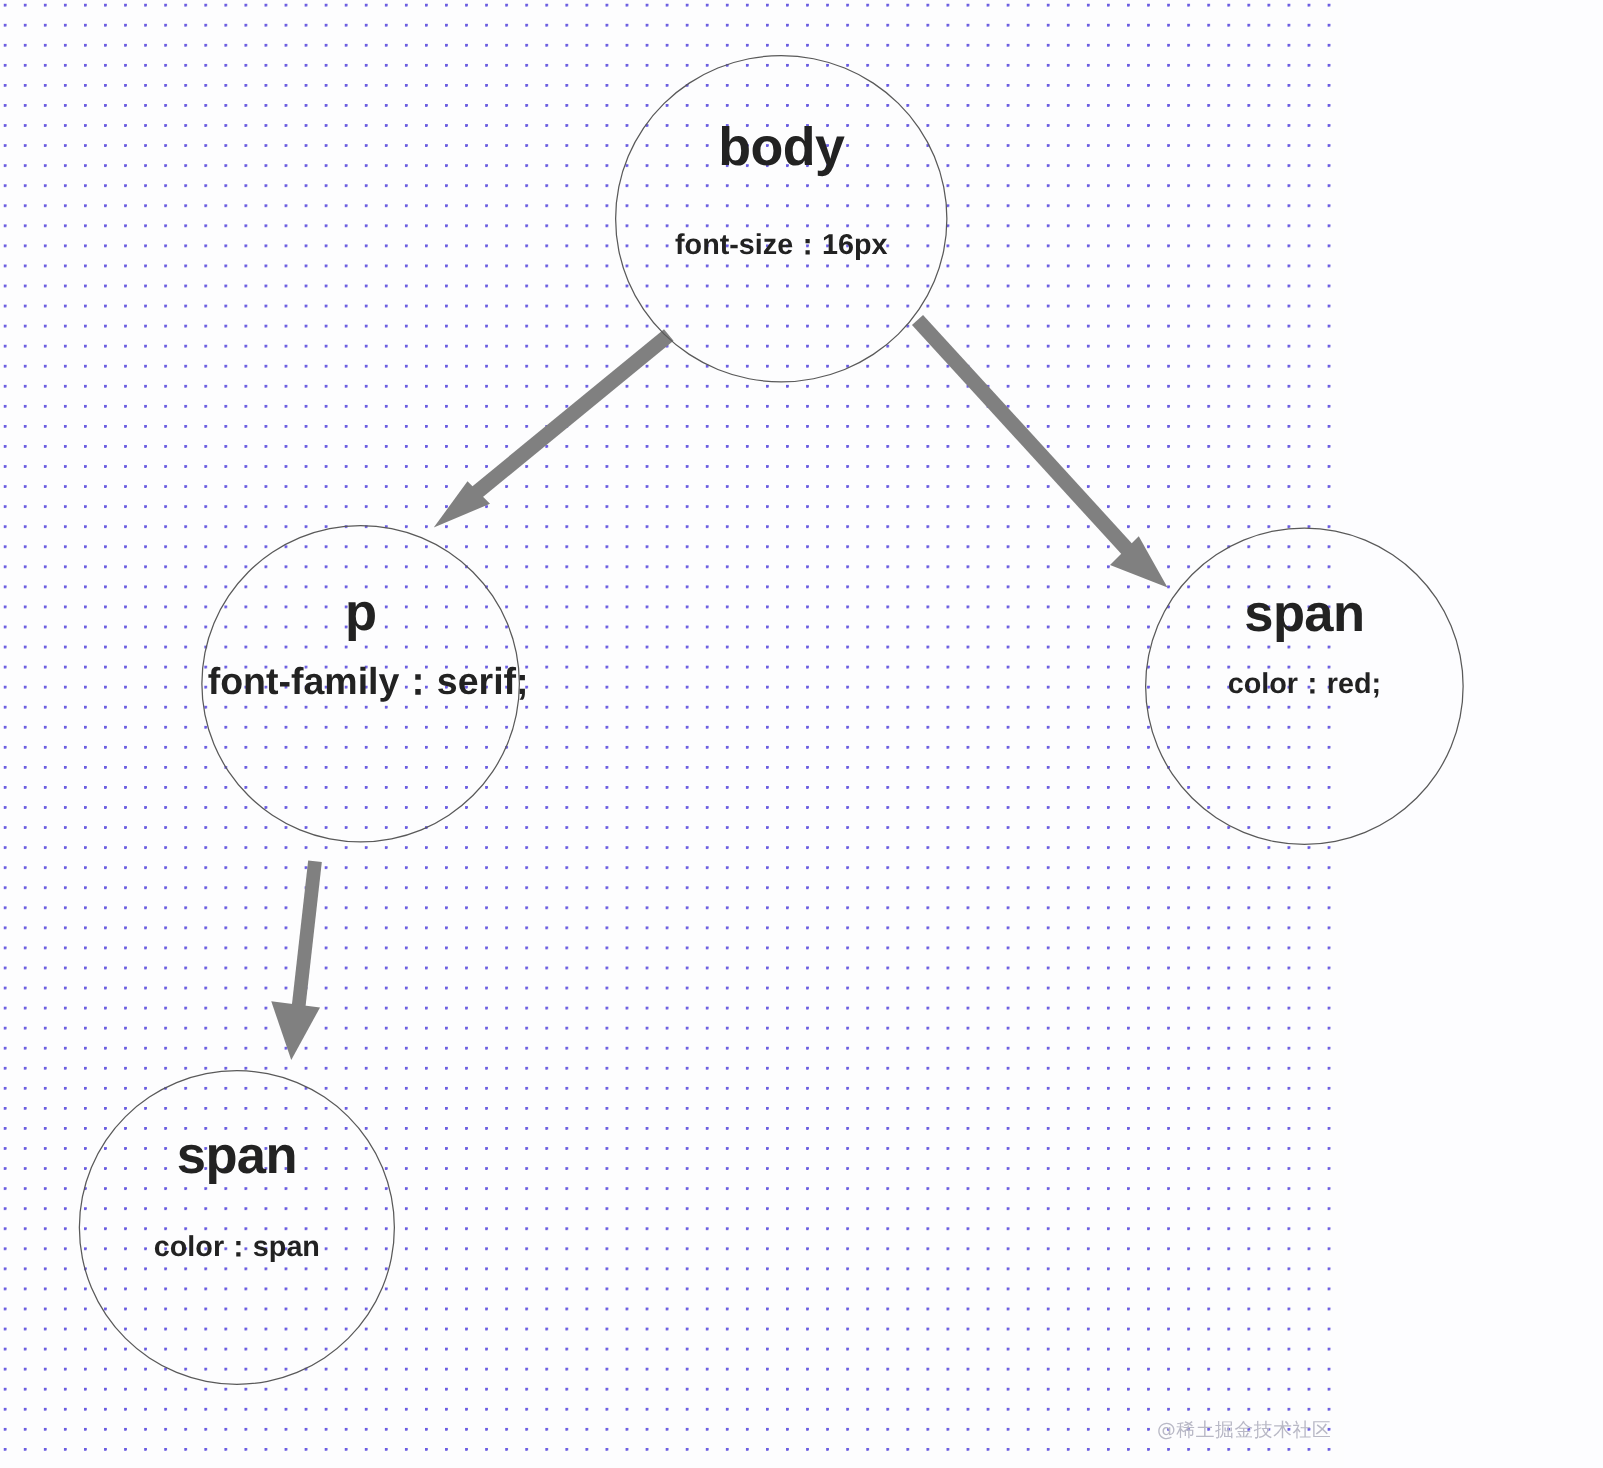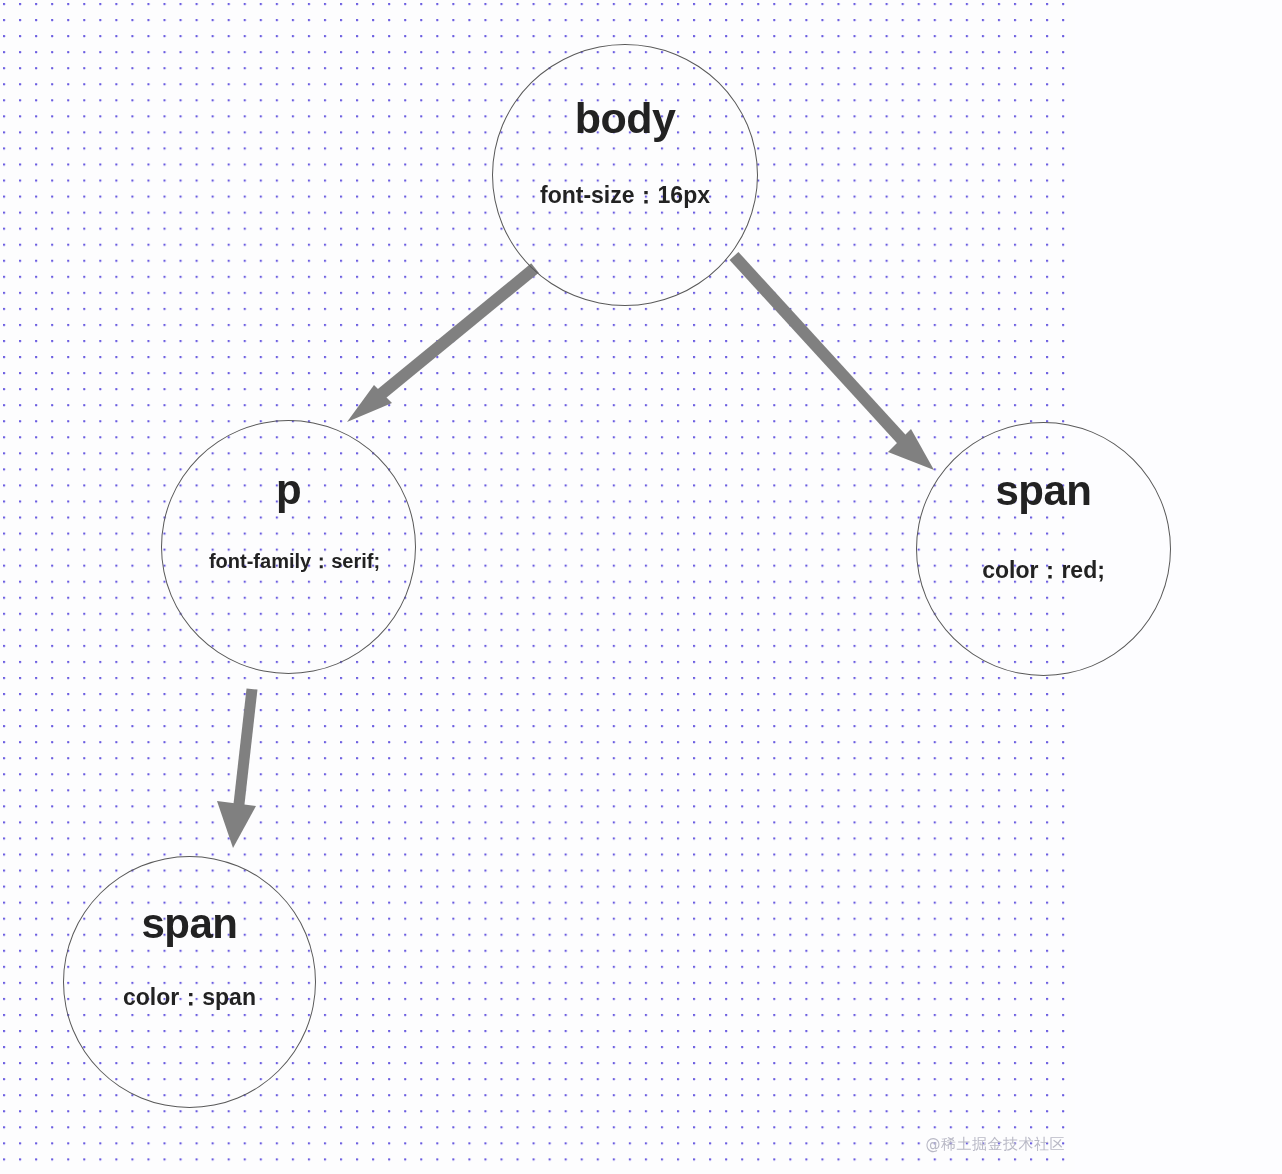--- a/index.html
+++ b/index.html
@@ -82,39 +82,39 @@
     left: 161px;
     top: 420px;
     width: 255px;
     height: 254px;
   }
   #node-p .node-title {
     font-size: 42px;
     margin-top: 45px;
   }
   #node-p .node-detail {
-    font-size: 20px;
-    margin-top: 34px;
+    font-size: 30px;
+    margin-top: 11px;
     position: relative;
     left: 6px;
   }
 
   #node-span-right {
     left: 916px;
     top: 422px;
     width: 255px;
     height: 254px;
   }
   #node-span-right .node-title {
     font-size: 42px;
     margin-top: 44px;
   }
   #node-span-right .node-detail {
     font-size: 23px;
-    margin-top: 40px;
+    margin-top: 16px;
   }
 
   #node-span-bottom {
     left: 63px;
     top: 856px;
     width: 253px;
     height: 252px;
   }
   #node-span-bottom .node-title {
     font-size: 42px;

